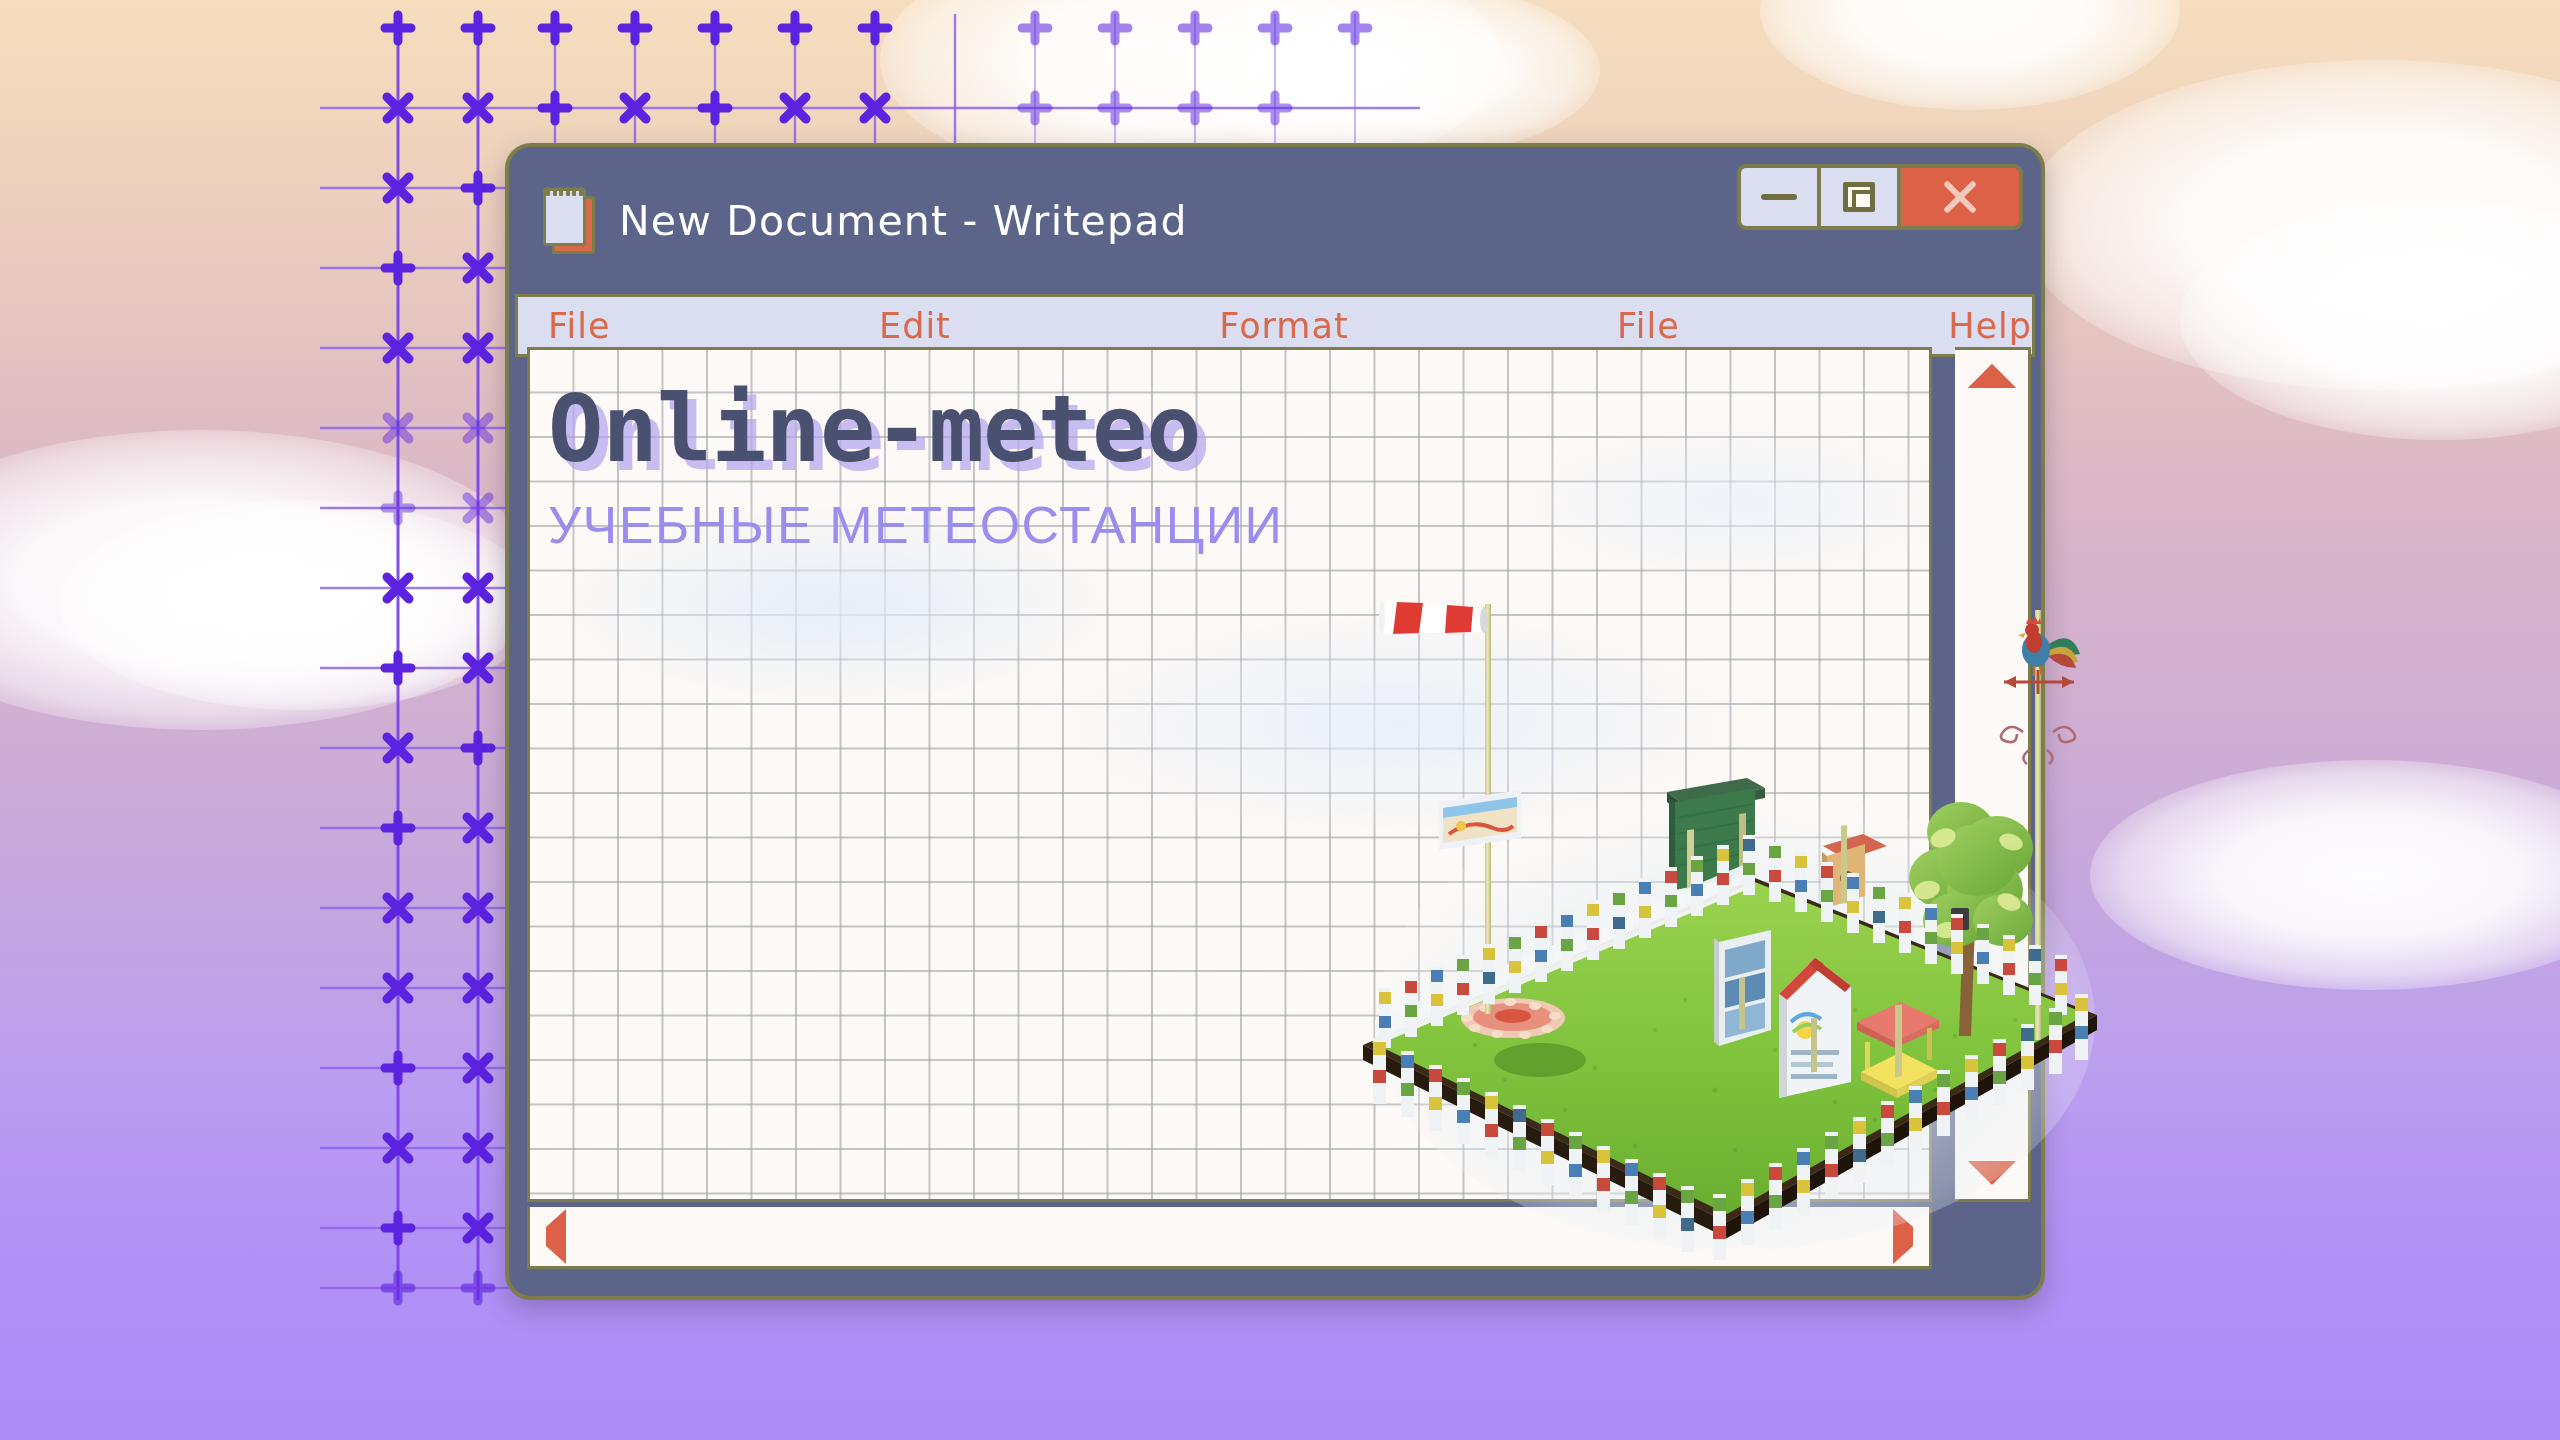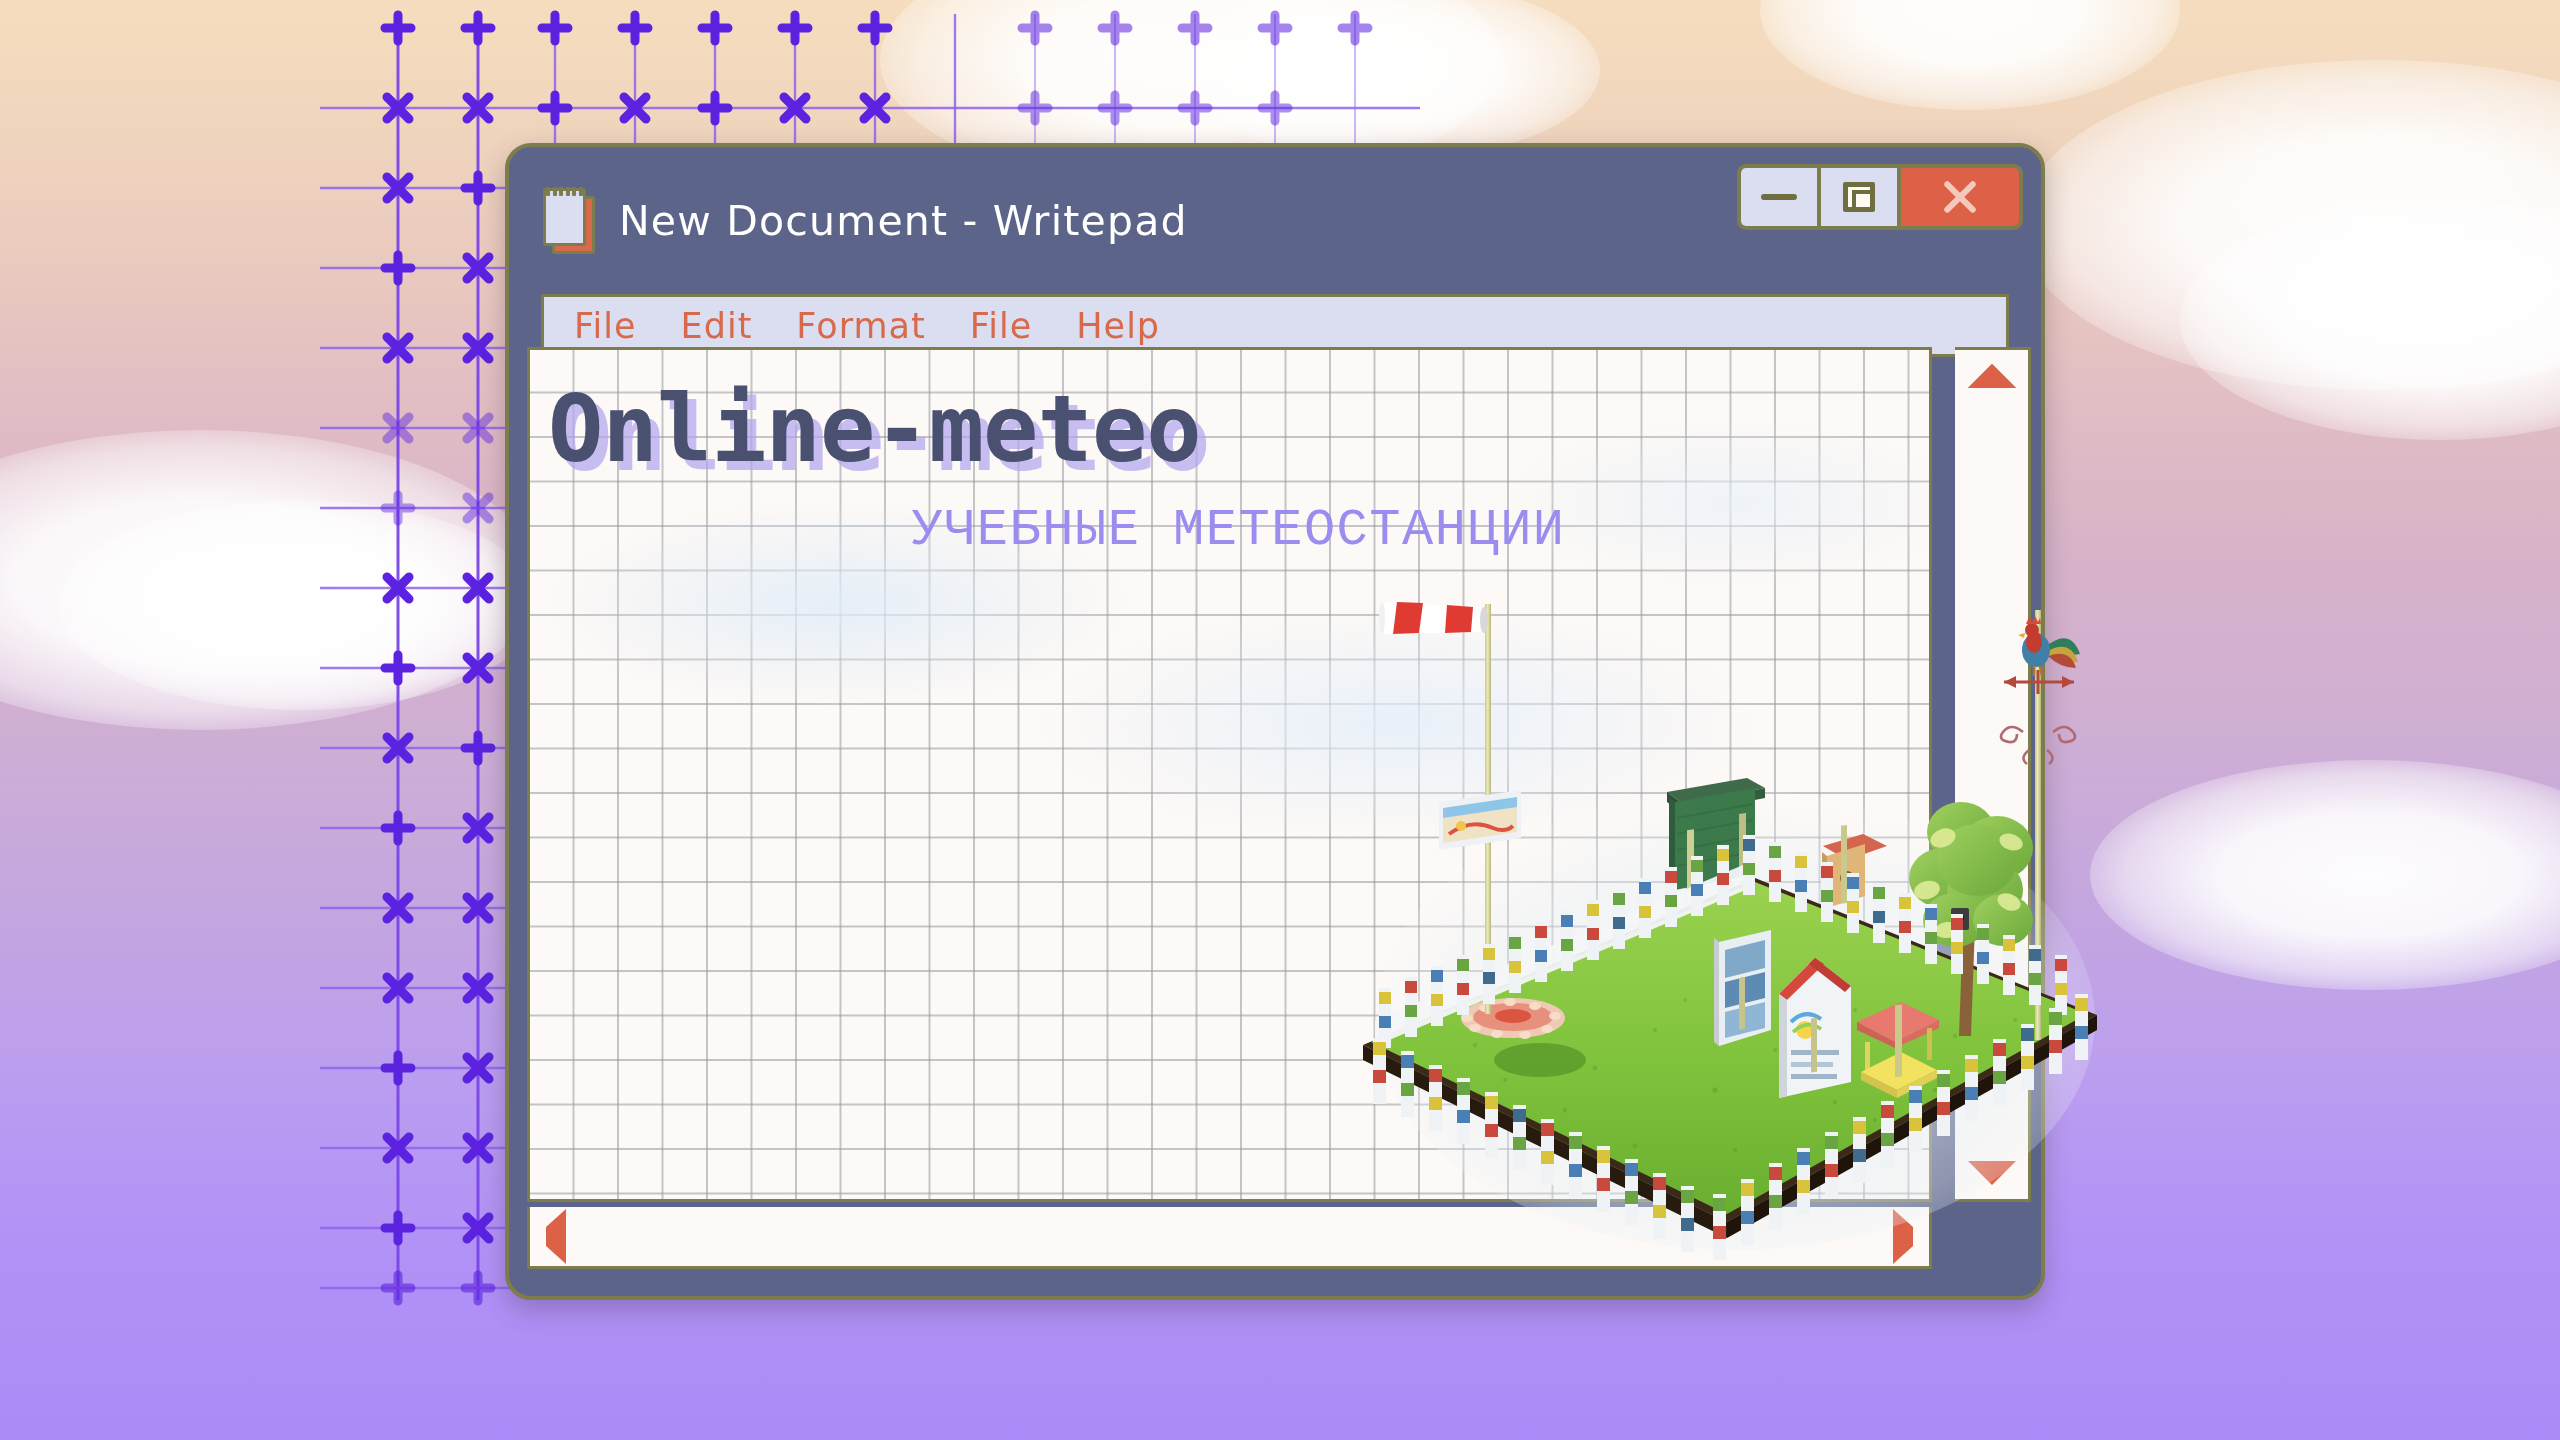--- a/index.html
+++ b/index.html
@@ -149,28 +149,29 @@
   .xmark { position: relative; width: 42px; height: 42px; }
   .xmark::before, .xmark::after {
     content:""; position:absolute; left:0; top:18px;
     width:42px; height:6px; background:#f4c9bc; border-radius:3px;
   }
   .xmark::before { transform: rotate(45deg); }
   .xmark::after  { transform: rotate(-45deg); }
 
   
   #menubar {
-    margin: 0 32px;
+    margin: 0 6px;
     height: 63px;
     background: #dadef0;
     border: 3px solid #7d7c4c;
     display: flex;
     align-items: center;
     padding-left: 30px;
     gap: 44px;
+    justify-content: space-between;
   }
   .menu-item {
     color: #d9694b;
     font-size: 35px;
     font-family: "DejaVu Sans", sans-serif;
     letter-spacing: 1px;
     white-space: nowrap;
   }
 
   
@@ -214,29 +215,28 @@
     font-family: "DejaVu Sans Mono", monospace;
     font-weight: bold;
     font-size: 92px;
     line-height: 1.05;
     color: #4a5070;
     letter-spacing: -1px;
     text-shadow: 9px 9px 0 rgba(176,164,238,0.70);
     white-space: nowrap;
   }
   .subline {
-    font-family: Liberation Mono, monospace;
+    font-family: Liberation Sans, sans-serif;
     font-weight: 400;
     font-size: 52px;
     line-height: 1.08;
     color: #9b8df0;
     letter-spacing: 1.5px;
     white-space: nowrap;
-    margin-top: 24px;
-    text-align: center;
+    margin-top: 18px;
   }
   .subline:first-of-type { margin-top: 26px; }
 
   
   #vscroll {
     position: absolute;
     right: 0; top: 0;
     width: 76px;
     height: 855px;
     background: #fdf9f6;

